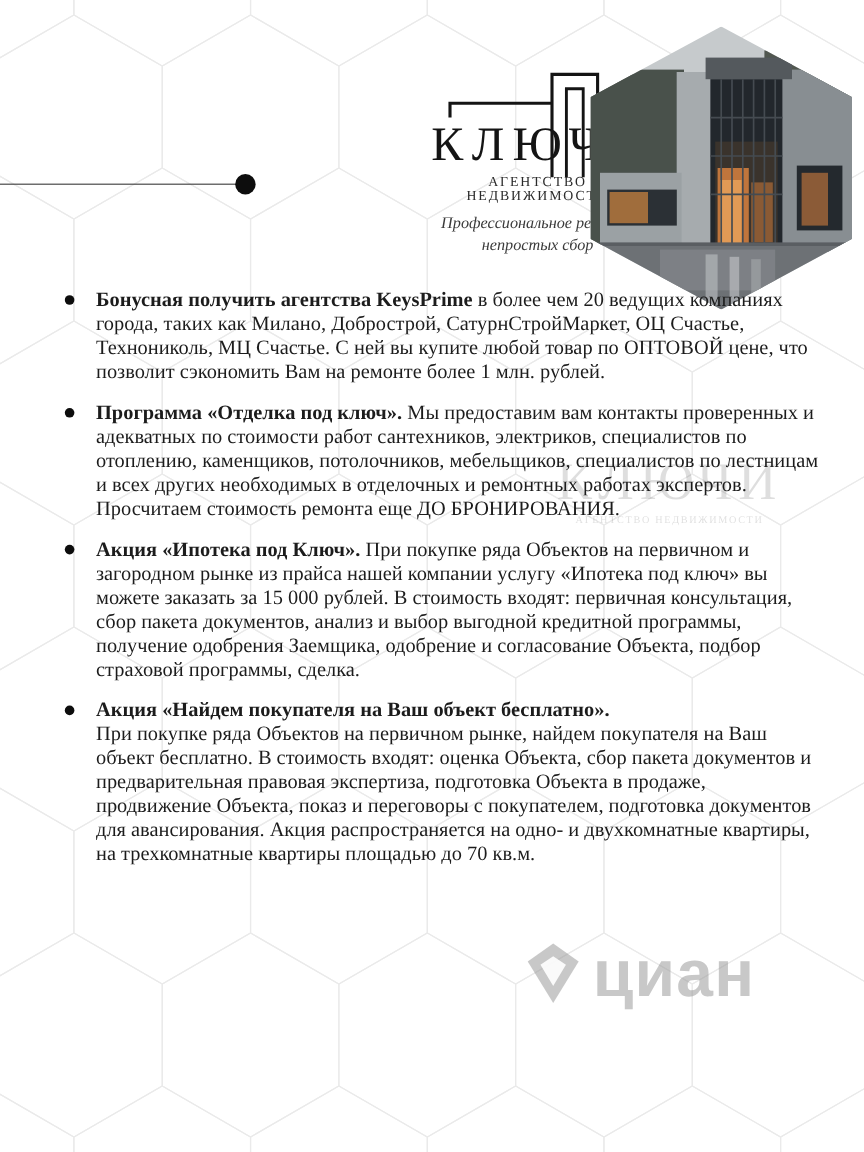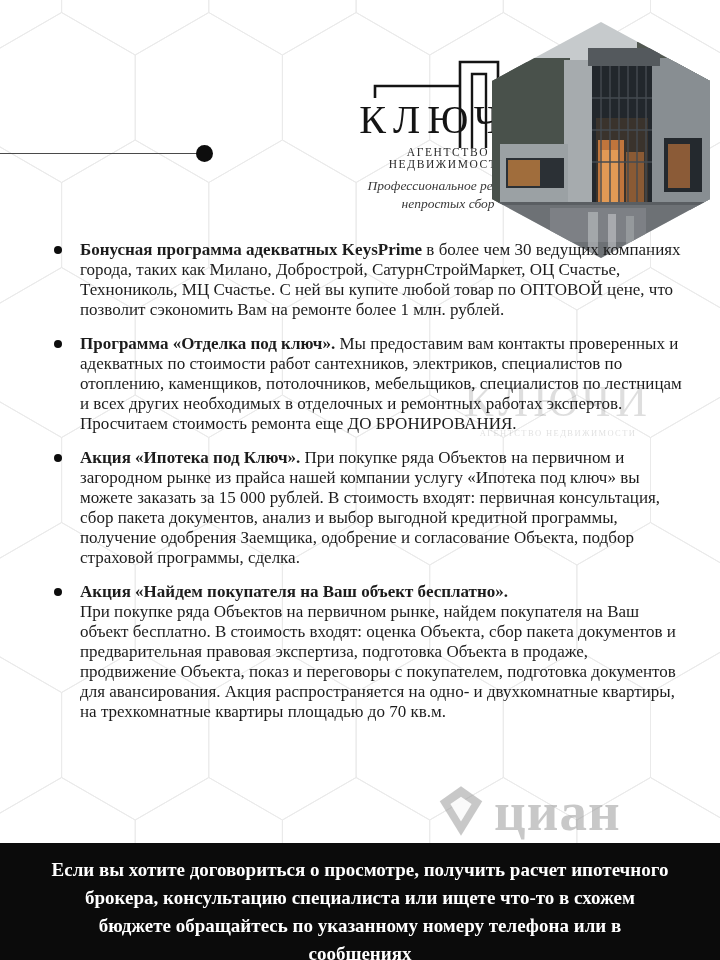--- a/index.html
+++ b/index.html
@@ -32,21 +32,21 @@
 
   
   .bullets{position:absolute;left:46px;top:240px;width:636px;z-index:3;}
   .bullet{position:relative;padding-left:34px;margin-bottom:14px;}
   .bullet .dot{position:absolute;left:8px;top:6px;width:8px;height:8px;border-radius:50%;background:#0d0d0d;}
   .btext{font-size:17px;line-height:20px;color:#1c1c1c;max-width:604px;}
   .btext .bold{font-weight:700;}
 
   
   .cian-watermark{position:absolute;left:438px;top:783px;width:282px;z-index:5;
-                  font-family:Liberation Serif, serif;color:rgba(145,145,145,0.5);}
+                  font-family:Liberation Sans, sans-serif;color:rgba(145,145,145,0.5);}
   .cian-row{display:flex;align-items:center;gap:10px;}
   .cian-brand{font-size:55px;font-weight:700;line-height:1;letter-spacing:1px;}
   .cian-id{margin-top:-6px;margin-left:68px;font-size:27px;font-weight:700;letter-spacing:1px;
            color:rgba(145,145,145,0.55);}
 
   
   .footer{position:absolute;left:0;bottom:0;width:720px;height:117px;background:#0b0b0b;z-index:4;}
   .footer p{margin:13px auto 0 auto;width:624px;text-align:center;color:#ffffff;
             font-weight:700;font-size:19px;line-height:28px;}
 </style>
@@ -209,21 +209,21 @@
   </svg>
 
   <div class="agency-watermark">
     <div class="wm-brand">КЛЮЧИ</div>
     <div class="wm-sub">АГЕНТСТВО НЕДВИЖИМОСТИ</div>
   </div>
 
   <div class="bullets" id="bullets">
       <div class="bullet">
         <span class="dot"></span>
-        <div class="btext"><span class="bold">Бонусная программа адекватных KeysPrime</span><span> в более чем 30 ведущих компаниях города, таких как Милано, Добрострой, СатурнСтройМаркет, ОЦ Счастье, Технониколь, МЦ Счастье. С ней вы купите любой товар по ОПТОВОЙ цене, что позволит сэкономить Вам на ремонте более 1 млн. рублей.</span></div>
+        <div class="btext"><span class="bold">Бонусная получить агентства KeysPrime</span><span> в более чем 20 ведущих компаниях города, таких как Милано, Добрострой, СатурнСтройМаркет, ОЦ Счастье, Технониколь, МЦ Счастье. С ней вы купите любой товар по ОПТОВОЙ цене, что позволит сэкономить Вам на ремонте более 1 млн. рублей.</span></div>
       </div>
       <div class="bullet">
         <span class="dot"></span>
         <div class="btext"><span class="bold">Программа «Отделка под ключ».</span><span> Мы предоставим вам контакты проверенных и адекватных по стоимости работ сантехников, электриков, специалистов по отоплению, каменщиков, потолочников, мебельщиков, специалистов по лестницам и всех других необходимых в отделочных и ремонтных работах экспертов. Просчитаем стоимость ремонта еще ДО БРОНИРОВАНИЯ.</span></div>
       </div>
       <div class="bullet">
         <span class="dot"></span>
         <div class="btext"><span class="bold">Акция «Ипотека под Ключ».</span><span> При покупке ряда Объектов на первичном и загородном рынке из прайса нашей компании услугу «Ипотека под ключ» вы можете заказать за 15 000 рублей. В стоимость входят: первичная консультация, сбор пакета документов, анализ и выбор выгодной кредитной программы, получение одобрения Заемщика, одобрение и согласование Объекта, подбор страховой программы, сделка.</span></div>
       </div>
       <div class="bullet">
@@ -235,17 +235,14 @@
   <div class="cian-watermark">
     <div class="cian-row">
       <svg width="46" height="56" viewBox="0 0 52 60">
         <path d="M26 2 L50 19 L26 58 L2 19 Z" fill="rgba(145,145,145,0.5)"></path>
         <path d="M26 14 L38 22 L26 42 L14 22 Z" fill="#ffffff" opacity="0.9"></path>
       </svg>
       <span class="cian-brand">циан</span>
     </div>
   </div>
 
-  <div class="footer">
-    <p>Если вы хотите договориться о просмотре, получить расчет ипотечного брокера, консультацию специалиста или ищете что-то в схожем бюджете обращайтесь по указанному номеру телефона или в сообщениях</p>
-  </div>
 
 </div>
 
 </body></html>

